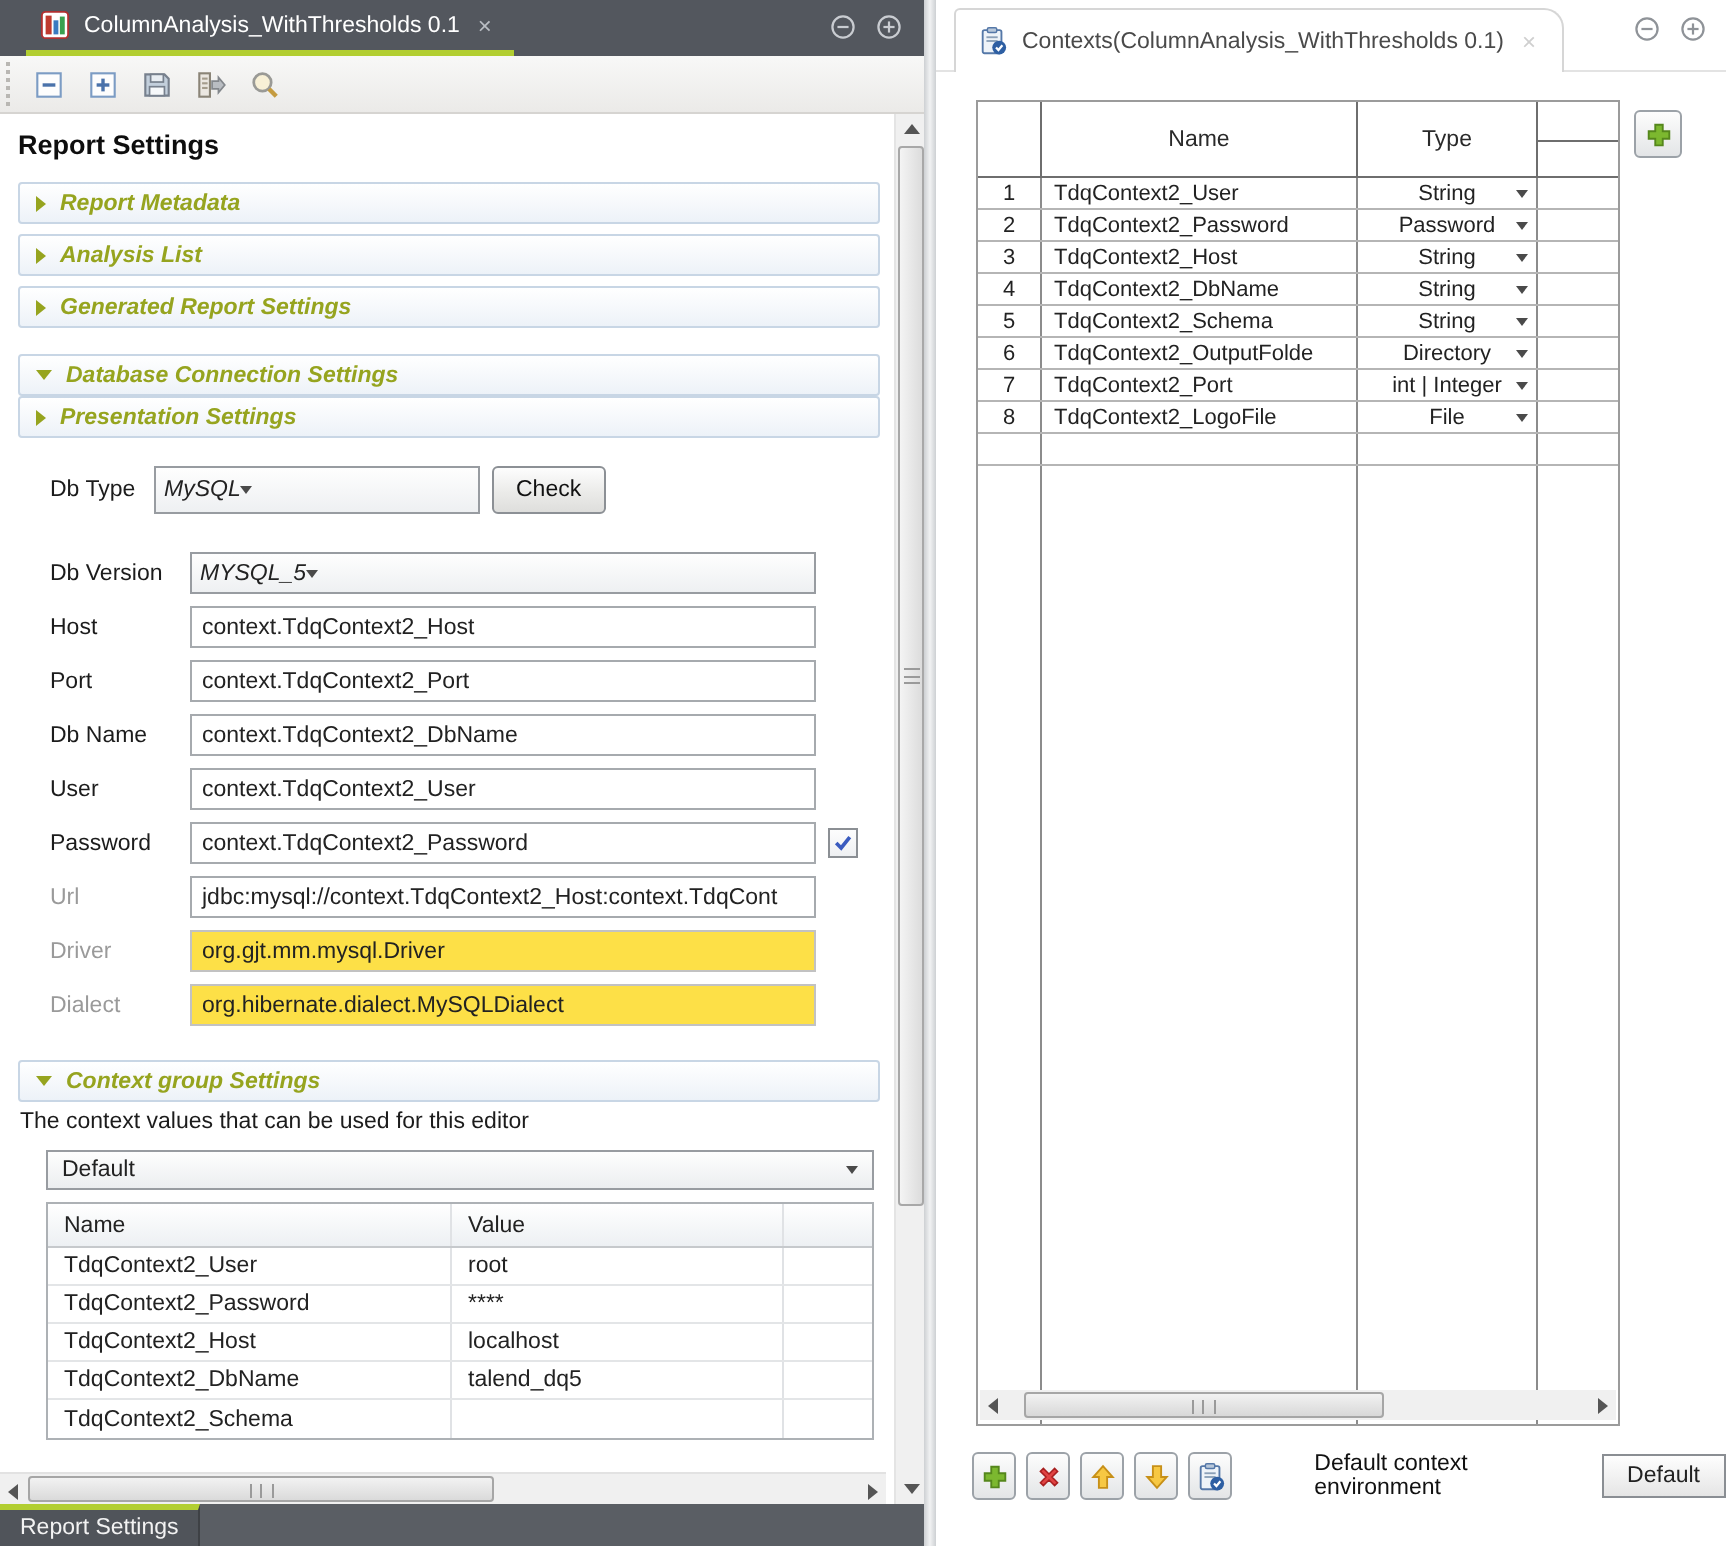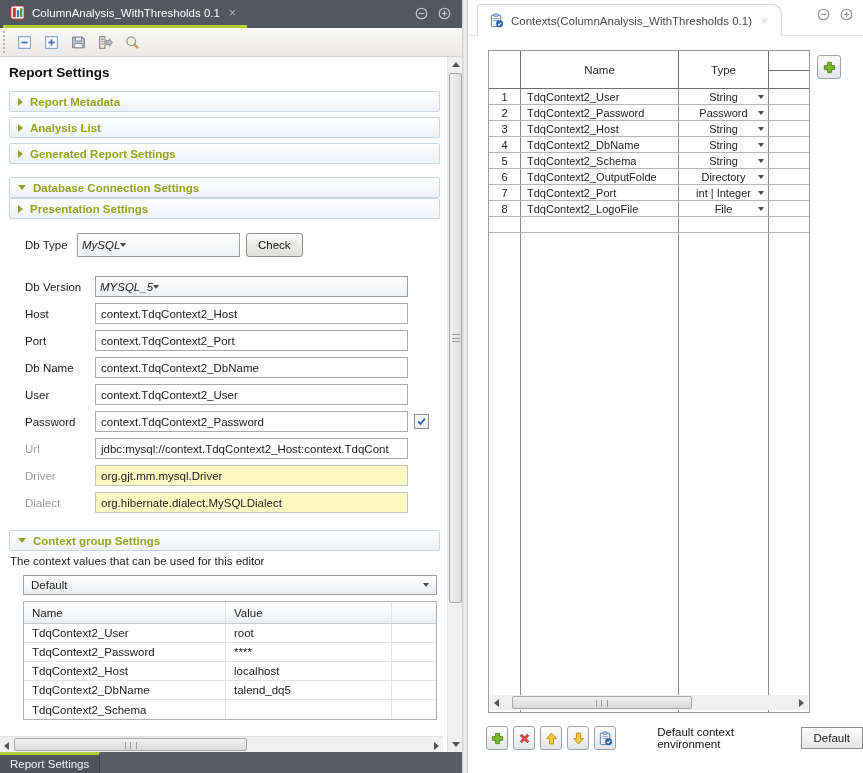--- a/index.html
+++ b/index.html
@@ -6,49 +6,49 @@
   html,body { width:863px; height:773px; overflow:hidden; }
   body { font-family:"Liberation Sans","DejaVu Sans",sans-serif; font-size:11.5px; color:#222; background:#fff; position:relative; }
 
   
   .left-panel { position:absolute; left:0; top:0; width:462px; height:773px; background:#fff; }
   .panel-divider { position:absolute; left:462px; top:0; width:6px; height:773px; background:linear-gradient(90deg,#cdd0d3,#f1f2f3 50%,#cdd0d3); }
   .right-panel { position:absolute; left:468px; top:0; width:395px; height:773px; background:#fff; }
 
   
   .ltabbar { position:relative; height:28px; background:#53575E; }
-  .ltab { position:absolute; left:3px; top:0; height:28px; display:flex; align-items:center; gap:7px; padding:0 9px 0 7px; border-bottom:3px solid #B2CE31; }
+  .ltab { position:absolute; left:13px; top:0; height:28px; display:flex; align-items:center; gap:7px; padding:0 9px 0 7px; border-bottom:3px solid #B2CE31; }
   .ltab-title { color:#fff; font-size:11.5px; }
   .tab-close { color:#b9bdc3; font-size:12px; line-height:1; padding:0 2px; }
   .win-controls { position:absolute; right:11px; top:7px; display:flex; gap:10px; color:#c9ccd1; }
   .win-controls svg { display:block; }
 
   
   .ltoolbar { position:relative; height:29px; background:linear-gradient(#f8f8f7,#ebeae8); border-bottom:1px solid #d6d4d1; display:flex; align-items:center; }
   .drag-handle { width:5px; height:22px; margin-left:3px; border-left:2px dotted #b9b7b3; }
   .tool-btn { width:22px; height:22px; margin-left:5px; display:flex; align-items:center; justify-content:center; border-radius:2px; }
   .tool-btn svg { display:block; }
 
   
   .lcontent { position:absolute; top:57px; left:0; width:462px; height:695px; background:#fff; overflow:hidden; }
   .page-title { margin:8px 0 11px 9px; font-size:13.5px; font-weight:bold; color:#0e0e0e; }
   .sections { margin-left:9px; width:431px; }
-  .sec { height:21px; border:1px solid #C8D6E5; border-radius:2px; background:linear-gradient(#ffffff,#edf2f8); display:flex; align-items:center; padding-left:8px; gap:7px; margin-bottom:5px; }
+  .sec { height:21px; border:1px solid #C8D6E5; border-radius:2px; background:linear-gradient(#ffffff,#edf2f8); display:flex; align-items:center; padding-left:8px; gap:7px; margin-bottom:5px;font-style:italic; }
   .sec-title { color:#96A41F; font-weight:bold; font-size:11.5px; }
   .tri-r { width:0; height:0; border-left:5px solid #96A41F; border-top:4px solid transparent; border-bottom:4px solid transparent; }
   .tri-d { width:0; height:0; border-top:5px solid #96A41F; border-left:4px solid transparent; border-right:4px solid transparent; }
   .sec-db { margin-top:13px; margin-bottom:0; }
 
   
   .db-form { padding:7px 0 0 16px; }
   .frow { display:flex; align-items:center; margin-bottom:6px; }
   .flabel { width:70px; font-size:11.5px; color:#1c1c1c; flex-shrink:0; }
   .flabel.dis { color:#9a9a9a; }
   .finput { width:313px; height:21px; border:1px solid #A6AAAE; background:#fff; font-size:11.5px; padding:0 5px; display:flex; align-items:center; white-space:nowrap; overflow:hidden; }
-  .finput.dis { background:#fef9c3; border-color:#C2C2C2; }
+  .finput.dis { background:#fde047; border-color:#C2C2C2; }
   .row-dbtype { margin-bottom:19px; margin-top:2px; }
   .row-dbtype .flabel { width:52px; }
   .combo { border:1px solid #989CA1; background:linear-gradient(#fefefe,#eef0f2); height:24px; display:flex; align-items:center; justify-content:flex-start; padding:0 4px; font-size:11.5px;font-style:italic; }
   .combo.small { width:163px; }
   .combo.mid { width:313px; height:21px; }
   .caret { width:0; height:0; border-top:4px solid #4a4a4a; border-left:3.5px solid transparent; border-right:3.5px solid transparent; }
   .check-btn { height:24px; margin-left:6px; padding:0 11px; border:1px solid #8C9095; border-radius:3px; background:linear-gradient(#fdfdfd,#ebebe9 55%,#dededc); font-size:11.5px; color:#111; display:flex; align-items:center; }
   .pw-check { width:15px; height:15px; margin-left:6px; border:1px solid #8b8f94; background:linear-gradient(#fdfdfd,#eef0f2); display:flex; align-items:center; justify-content:center; }
 
   

